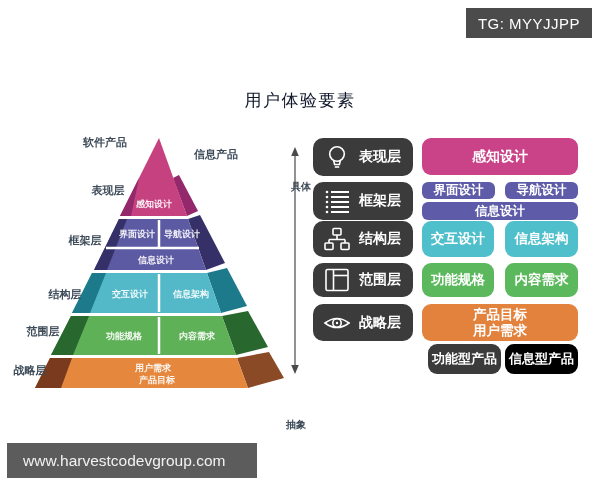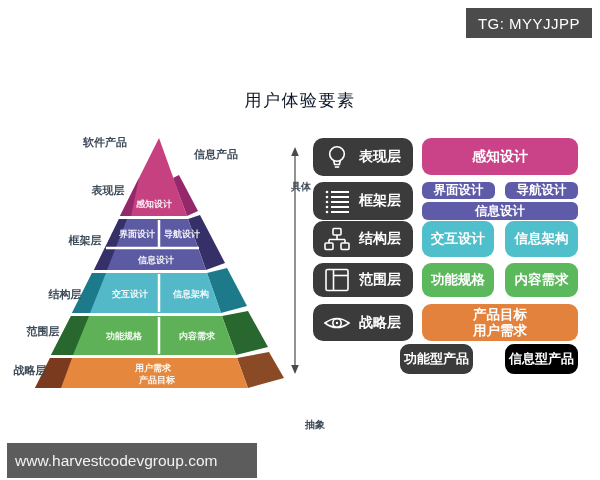--- a/index.html
+++ b/index.html
@@ -8,21 +8,21 @@
     position:relative;width:600px;height:480px;background:#ffffff;overflow:hidden;
     font-family:"Liberation Sans","DejaVu Sans",sans-serif;
   }
   .abs{position:absolute;}
   .tg-badge{
     left:466px;top:8px;width:126px;height:30px;background:#4b4b4b;color:#fff;
     font-size:15px;display:flex;align-items:center;justify-content:center;letter-spacing:.5px;
   }
   .url-badge{
     left:7px;top:443px;width:250px;height:35px;background:#5c5c5c;color:#f2f2f2;
-    font-size:15.5px;display:flex;align-items:center;padding-left:8px;
+    font-size:15.5px;display:flex;align-items:center;padding-left:16px;
   }
   .title{
     left:190px;top:89px;width:220px;text-align:center;color:#0f172a;
     font-size:17px;font-weight:400;letter-spacing:1.5px;
   }
   .pyr-label{
     color:#3d4b59;font-size:11px;font-weight:700;text-align:center;width:60px;line-height:12px;
   }
   .axis-label{color:#3d4b59;font-size:10px;font-weight:600;width:28px;text-align:right;margin-top:45px;}
   svg text{
@@ -97,21 +97,21 @@
   <div class="abs pyr-label" style="left:40px;top:288px;width:50px;">结构层</div>
   <div class="abs pyr-label" style="left:18px;top:325px;width:50px;">范围层</div>
   <div class="abs pyr-label" style="left:5px;top:364px;width:50px;">战略层</div>
 
   <div class="abs axis-label" style="left:283px;top:135px;">具体</div>
   <svg class="abs" style="left:285px;top:130px;" width="20" height="260" viewBox="0 0 20 260">
     <line x1="10" y1="24" x2="10" y2="238" stroke="#4a4a4a" stroke-width="1.2"></line>
     <polygon points="10,17 6.2,26 13.8,26" fill="#4a4a4a"></polygon>
     <polygon points="10,244 6.2,235 13.8,235" fill="#4a4a4a"></polygon>
   </svg>
-  <div class="abs axis-label" style="left:297px;top:373px;">抽象</div>
+  <div class="abs axis-label" style="left:278px;top:373px;">抽象</div>
 
   <div class="abs lg-dark" style="top: 138px; height: 38px; background: rgb(59, 59, 59);">
     <span class="icon">
       <svg width="26" height="27" viewBox="0 0 26 27" fill="none" stroke="#fff" stroke-width="1.6">
         <circle cx="13" cy="10" r="7.3"></circle>
         <path d="M9.7 16.5 L10.6 20.5 H15.4 L16.3 16.5"></path>
         <line x1="10.8" y1="23" x2="15.2" y2="23"></line>
       </svg>
     </span>
     <span class="lbl">表现层</span>
@@ -178,18 +178,18 @@
         <circle cx="14" cy="11" r="1.2" fill="#fff" stroke="none"></circle>
       </svg>
     </span>
     <span class="lbl">战略层</span>
   </div>
   <div class="abs lg-box two-line" style="left: 422px; top: 304px; width: 156px; height: 37px; background: rgb(226, 130, 60);">
     <span>产品目标</span>
     <span>用户需求</span>
   </div>
 
-  <div class="abs lg-box" style="left: 400px; top: 344px; width: 73px; height: 30px; font-size: 13px; background: rgb(59, 59, 59);">功能型产品</div>
+  <div class="abs lg-box" style="left: 428px; top: 344px; width: 73px; height: 30px; font-size: 13px; background: rgb(59, 59, 59);">功能型产品</div>
   <div class="abs lg-box" style="left: 505px; top: 344px; width: 73px; height: 30px; font-size: 13px; background: #000000;">信息型产品</div>
 
   <div class="abs url-badge" style="background: rgb(92, 92, 92);">www.harvestcodevgroup.com</div>
 
 </div>
 
 </body></html>

